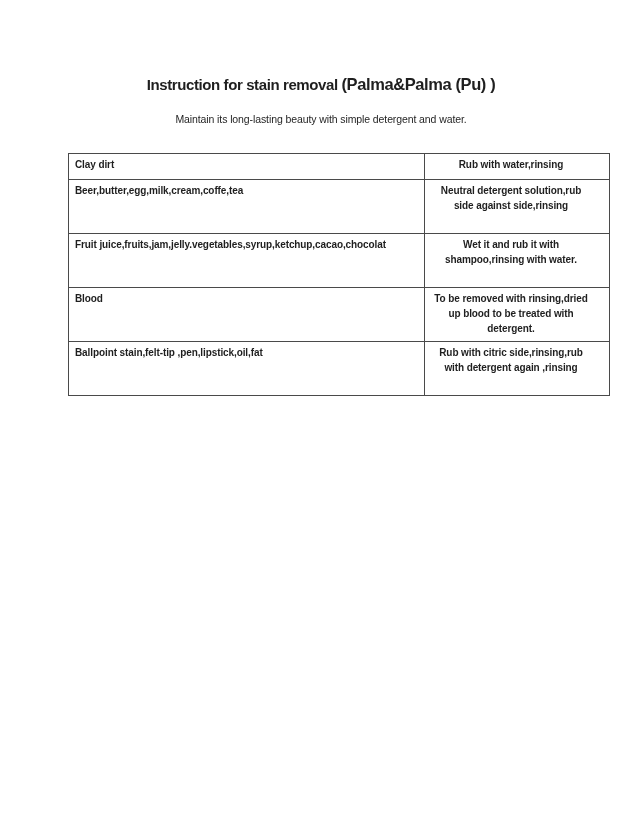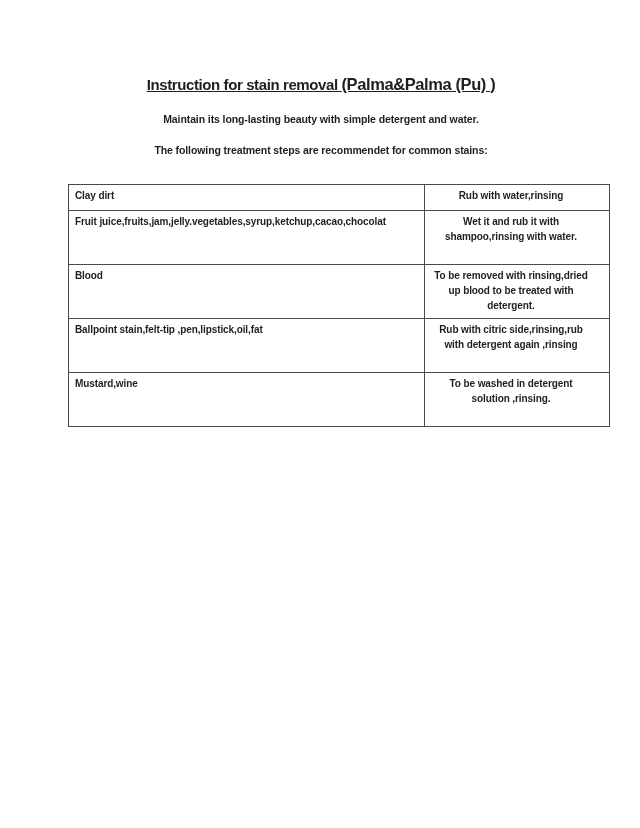--- a/index.html
+++ b/index.html
@@ -20,30 +20,29 @@
     height: 828px;
     padding: 75px 66px 0 68px;
   }
   .doc-title {
     margin: 0;
     text-align: center;
     font-size: 15px;
     font-weight: bold;
     letter-spacing: -0.4px;
     white-space: nowrap;
-    text-decoration: underline;
   }
   .doc-title .product {
     font-size: 16.5px;
   }
   .doc-subtitle {
     margin: 12px;
     text-align: center;
     font-size: 10.5px;
-    font-weight: bold;
+    font-weight: normal;
     letter-spacing: -0.1px;
   }
   .doc-subtitle.first { margin-top: 19px; }
   .doc-subtitle.second { margin-top: 19px; }
   table.stain-table {
     margin-top: 28px;
     border-collapse: collapse;
     width: 504px;
     table-layout: fixed;
   }
@@ -64,40 +63,39 @@
 </style>
 </head>
 <body>
 
 <div class="page">
 
   <h1 class="doc-title"><span>Instruction for stain removal </span><span class="product">(Palma&amp;Palma (Pu) )</span></h1>
 
   <p class="doc-subtitle first">Maintain its long-lasting beauty with simple detergent and water.</p>
 
-  <p class="doc-subtitle second">The following treatment steps are recommendet for common stains:</p>
 
   <table class="stain-table">
     <tbody>
       <tr class="row-short">
         <td class="col-stain">Clay dirt</td>
         <td class="col-treatment">Rub with water,rinsing</td>
+      </tr>
+      <tr class="row-tall">
+        <td class="col-stain">Beer,butter,egg,milk,cream,coffe,tea</td>
+        <td class="col-treatment">Neutral detergent solution,rub side against side,rinsing</td>
       </tr>
       <tr class="row-tall">
         <td class="col-stain">Fruit juice,fruits,jam,jelly.vegetables,syrup,ketchup,cacao,chocolat</td>
         <td class="col-treatment">Wet it and rub it with shampoo,rinsing with water.</td>
       </tr>
       <tr class="row-tall">
         <td class="col-stain">Blood</td>
         <td class="col-treatment">To be removed with rinsing,dried up blood to be treated with detergent.</td>
       </tr>
       <tr class="row-tall">
         <td class="col-stain">Ballpoint stain,felt-tip ,pen,lipstick,oil,fat</td>
         <td class="col-treatment">Rub with citric side,rinsing,rub with detergent again ,rinsing</td>
       </tr>
-      <tr class="row-tall">
-        <td class="col-stain">Mustard,wine</td>
-        <td class="col-treatment">To be washed in detergent solution ,rinsing.</td>
-      </tr>
     </tbody>
   </table>
 
 </div>
 
 </body></html>

